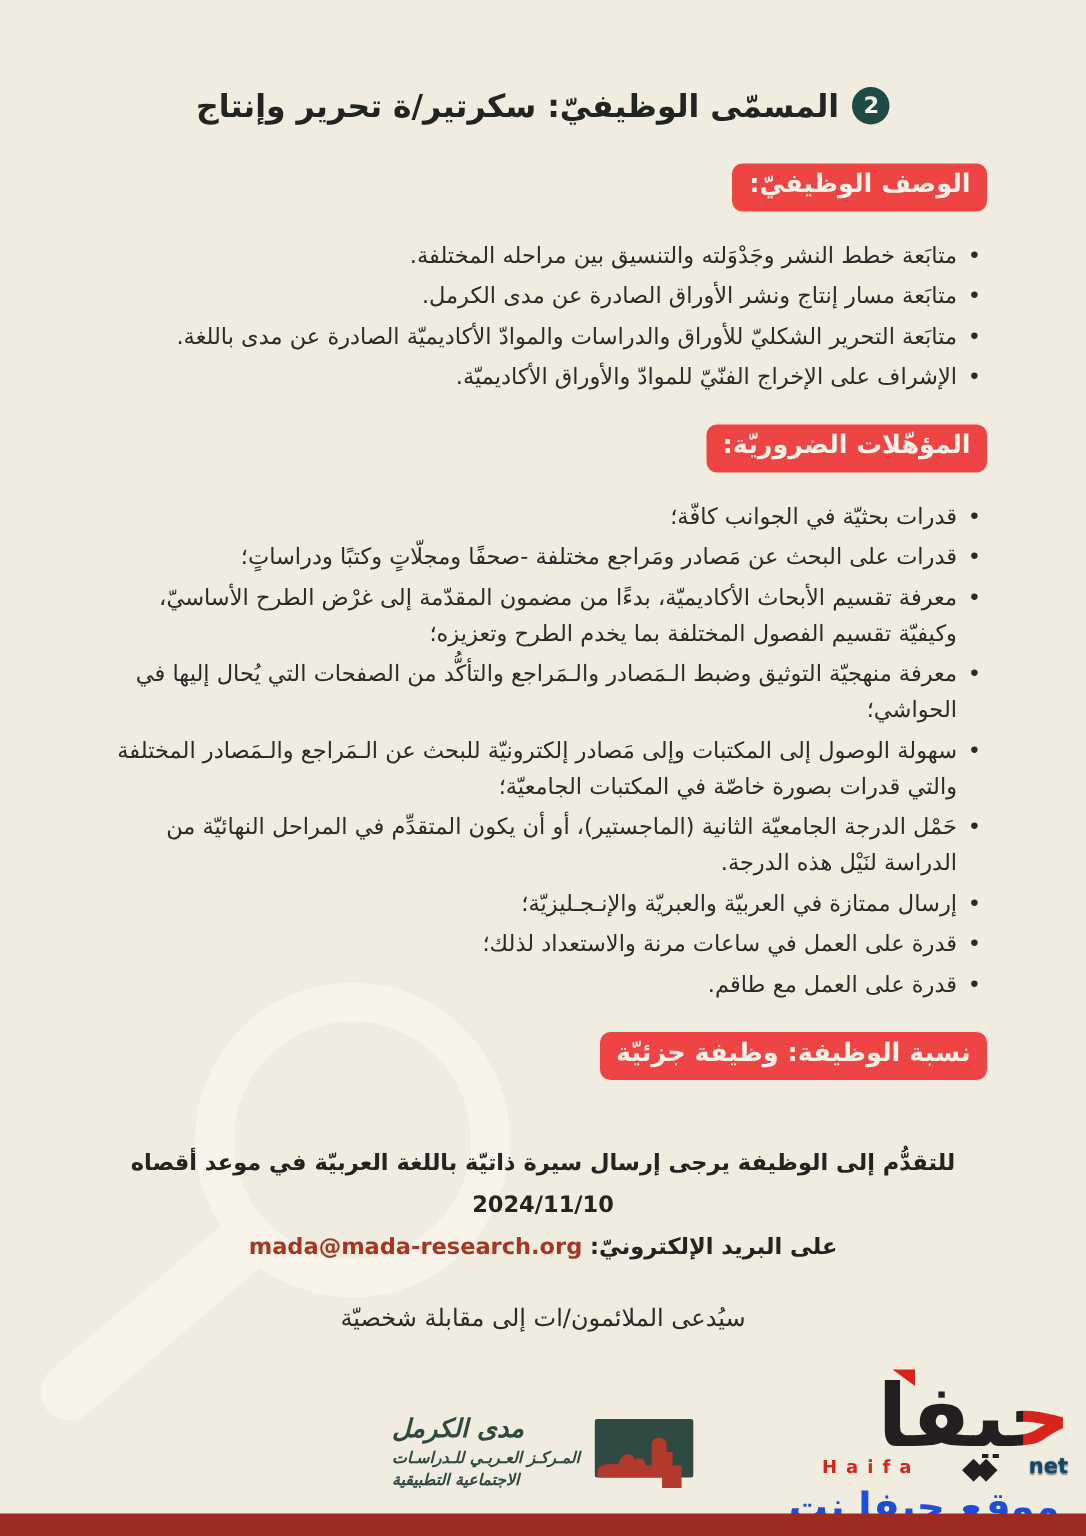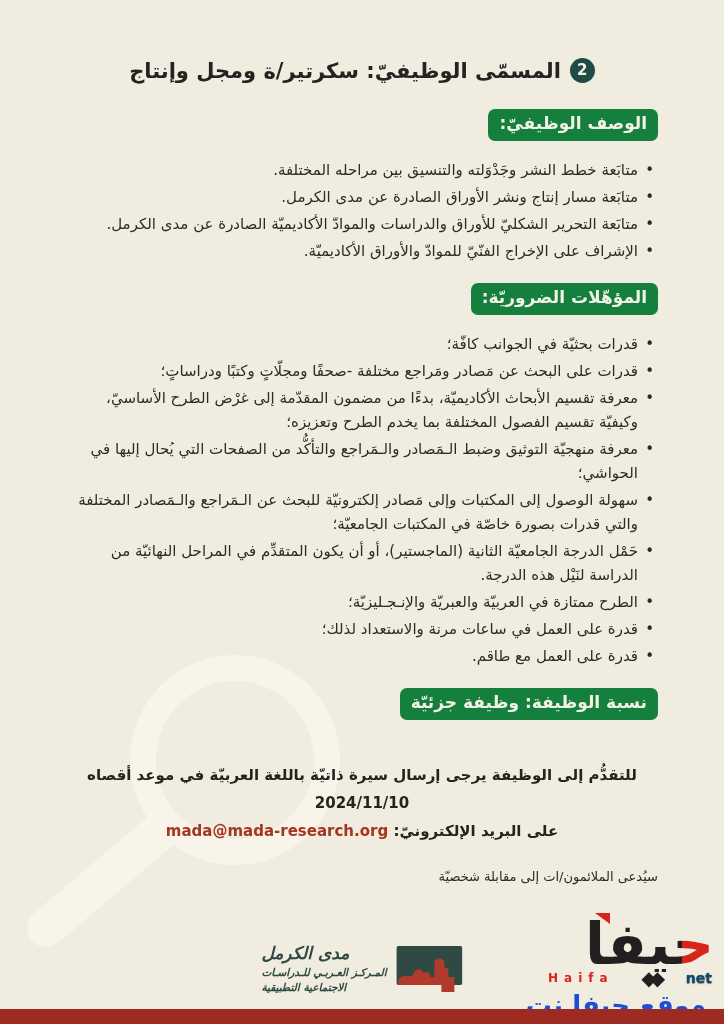--- a/index.html
+++ b/index.html
@@ -26,21 +26,21 @@
     flex:0 0 auto;
     width:25px; height:25px; border-radius:50%;
     background:#1f4b45; color:#f4f1e6;
     font-size:15px; font-weight:bold;
     display:flex; align-items:center; justify-content:center;
     line-height:1;
   }
   h1.page-title { font-size:21px; font-weight:bold; color:#222421; }
   .badge {
     display:inline-block;
-    background:#15803d; color:#f4f1e6;
+    background:#ef4444; color:#f4f1e6;
     font-size:17px; font-weight:bold;
     padding:4px 11px 8px 11px;
     border-radius:7px;
     margin-bottom:13px;
   }
   ul.bullets { list-style:none; margin:4px 2px 20px 0; }
   ul.bullets li {
     position:relative;
     padding-right:18px;
     font-size:15px;
@@ -55,21 +55,21 @@
   }
   .ratio-wrap { margin-top:2px; margin-bottom:28px; }
   .apply {
     text-align:center;
     font-size:15px; font-weight:bold;
     line-height:28px;
     margin-bottom:24px;
     color:#23241f;
   }
   .apply .email { color:#a43622; text-decoration:none; font-weight:bold; }
-  .note { text-align:right; font-size:13px; margin-top:22px; color:#2b2c28; }
+  .note { text-align:center; font-size:16px; margin-top:22px; color:#2b2c28; }
 
   
   .mada-logo {
     position:absolute; bottom:28px; left:50%; transform:translateX(-50%);
     display:flex; align-items:center; gap:10px;
     direction:rtl; z-index:3;font-style:italic;
   }
   .mada-text { text-align:left; direction:rtl; }
   .mada-name { font-size:17px; font-weight:bold; color:#2e4a42; line-height:1.25; }
   .mada-sub { font-size:10.5px; font-weight:bold; color:#2e4a42; line-height:1.5; }
@@ -114,43 +114,43 @@
 
   <svg class="watermark" viewBox="0 0 400 400">
     <circle cx="235" cy="170" r="92" fill="none" stroke="#f8f5ea" stroke-width="26" opacity="0.9"></circle>
     <line x1="164" y1="238" x2="46" y2="338" stroke="#f8f5ea" stroke-width="38" stroke-linecap="round" opacity="0.9"></line>
   </svg>
 
   <div class="content">
 
     <div class="title-row">
       <span class="num-circle">2</span>
-      <h1 class="page-title">المسمّى الوظيفيّ: سكرتير/ة ومجل وإنتاج</h1>
+      <h1 class="page-title">المسمّى الوظيفيّ: سكرتير/ة تحرير وإنتاج</h1>
     </div>
 
     <section>
       <span class="badge">الوصف الوظيفيّ:</span>
       <ul class="bullets">
           <li>متابَعة خطط النشر وجَدْوَلته والتنسيق بين مراحله المختلفة.</li>
           <li>متابَعة مسار إنتاج ونشر الأوراق الصادرة عن مدى الكرمل.</li>
-          <li>متابَعة التحرير الشكليّ للأوراق والدراسات والموادّ الأكاديميّة الصادرة عن مدى الكرمل.</li>
+          <li>متابَعة التحرير الشكليّ للأوراق والدراسات والموادّ الأكاديميّة الصادرة عن مدى باللغة.</li>
           <li>الإشراف على الإخراج الفنّيّ للموادّ والأوراق الأكاديميّة.</li>
         </ul>
     </section>
 
     <section>
       <span class="badge">المؤهّلات الضروريّة:</span>
       <ul class="bullets">
           <li>قدرات بحثيّة في الجوانب كافّة؛</li>
           <li>قدرات على البحث عن مَصادر ومَراجع مختلفة -صحفًا ومجلّاتٍ وكتبًا ودراساتٍ؛</li>
           <li>معرفة تقسيم الأبحاث الأكاديميّة، بدءًا من مضمون المقدّمة إلى غرْض الطرح الأساسيّ، وكيفيّة تقسيم الفصول المختلفة بما يخدم الطرح وتعزيزه؛</li>
           <li>معرفة منهجيّة التوثيق وضبط الـمَصادر والـمَراجع والتأكُّد من الصفحات التي يُحال إليها في الحواشي؛</li>
           <li>سهولة الوصول إلى المكتبات وإلى مَصادر إلكترونيّة للبحث عن الـمَراجع والـمَصادر المختلفة والتي قدرات بصورة خاصّة في المكتبات الجامعيّة؛</li>
           <li>حَمْل الدرجة الجامعيّة الثانية (الماجستير)، أو أن يكون المتقدِّم في المراحل النهائيّة من الدراسة لنَيْل هذه الدرجة.</li>
-          <li>الطرح ممتازة في العربيّة والعبريّة والإنـجـليزيّة؛</li>
+          <li>إرسال ممتازة في العربيّة والعبريّة والإنـجـليزيّة؛</li>
           <li>قدرة على العمل في ساعات مرنة والاستعداد لذلك؛</li>
           <li>قدرة على العمل مع طاقم.</li>
         </ul>
     </section>
 
     <div class="ratio-wrap">
       <span class="badge">نسبة الوظيفة: وظيفة جزئيّة</span>
     </div>
 
     <p class="apply">

